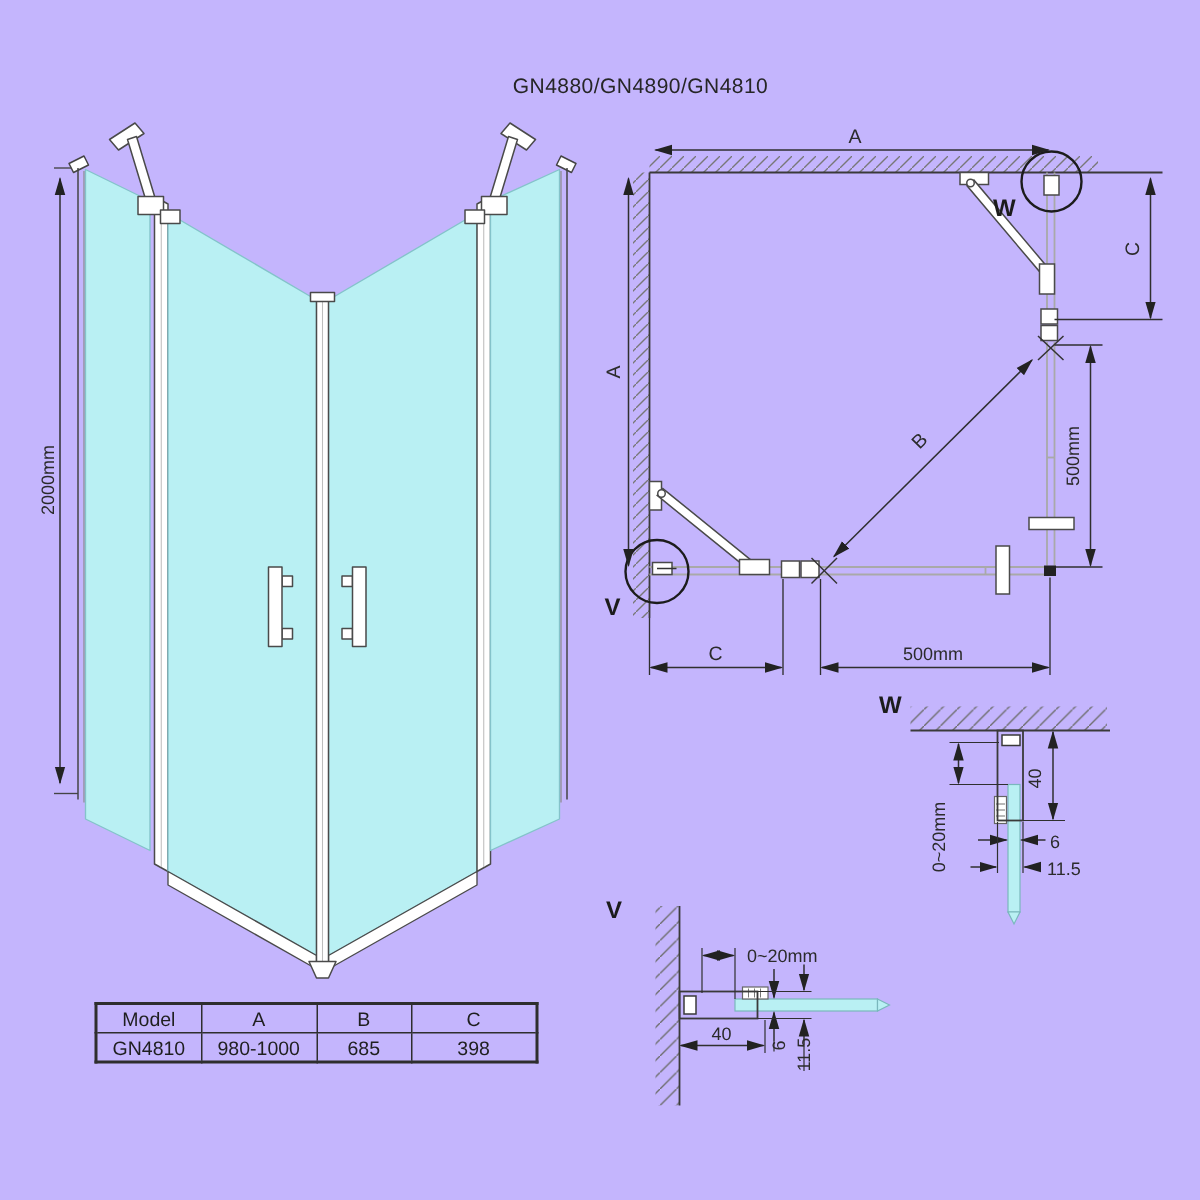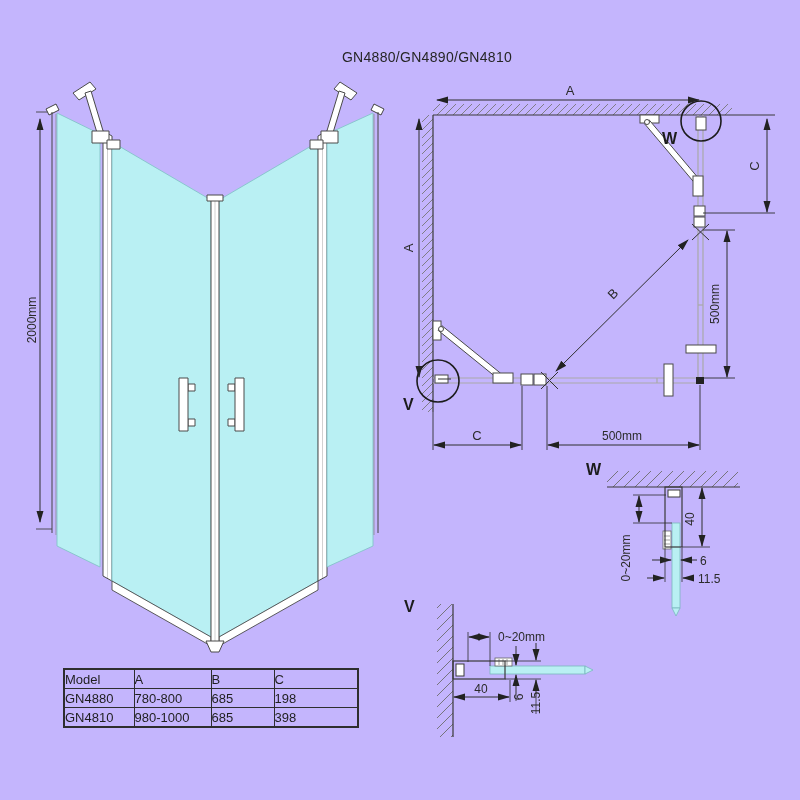--- a/index.html
+++ b/index.html
@@ -7,21 +7,21 @@
          font-family:"Liberation Sans", sans-serif;}
   svg{position:absolute;left:0;top:0;}
   svg text{fill:#2b2b2b;font-family:"Liberation Sans", sans-serif;}
   .dimtxt{font-size:12px;}
   .dimtxt2{font-size:13px;}
   .marker{font-size:16px;font-weight:bold;fill:#1c1c1c;}
   .titletxt{font-size:14px;fill:#262626;letter-spacing:0.3px;}
   .spec-table{position:absolute;left:63px;top:668px;border-collapse:collapse;
               table-layout:fixed;font-size:13px;color:#1f1f1f;}
   .spec-table td,.spec-table th{border:1.6px solid #2e2e2e;height:18px;padding:0;
-              text-align:left;font-weight:normal;vertical-align:middle;}
+              text-align:center;font-weight:normal;vertical-align:middle;}
   .spec-table{border:2px solid #2e2e2e;}
   .c-model{width:70px}.c-a{width:77px}.c-b{width:63px}.c-c{width:84px}
 </style>
 </head>
 <body>
 
 <div class="stage">
 
 <svg width="800" height="800" viewBox="0 0 800 800">
   <defs>
@@ -268,26 +268,20 @@
         <col class="c-c">
       </colgroup>
   <tbody>
         <tr>
     <th>Model</th>
     <th>A</th>
     <th>B</th>
     <th>C</th>
   </tr>
   <tr>
-    <td>GN4880</td>
-    <td>780-800</td>
-    <td>685</td>
-    <td>198</td>
-  </tr>
-  <tr>
     <td>GN4810</td>
     <td>980-1000</td>
     <td>685</td>
     <td>398</td>
   </tr>
 </tbody>
     </table>
 
 </div>
 

